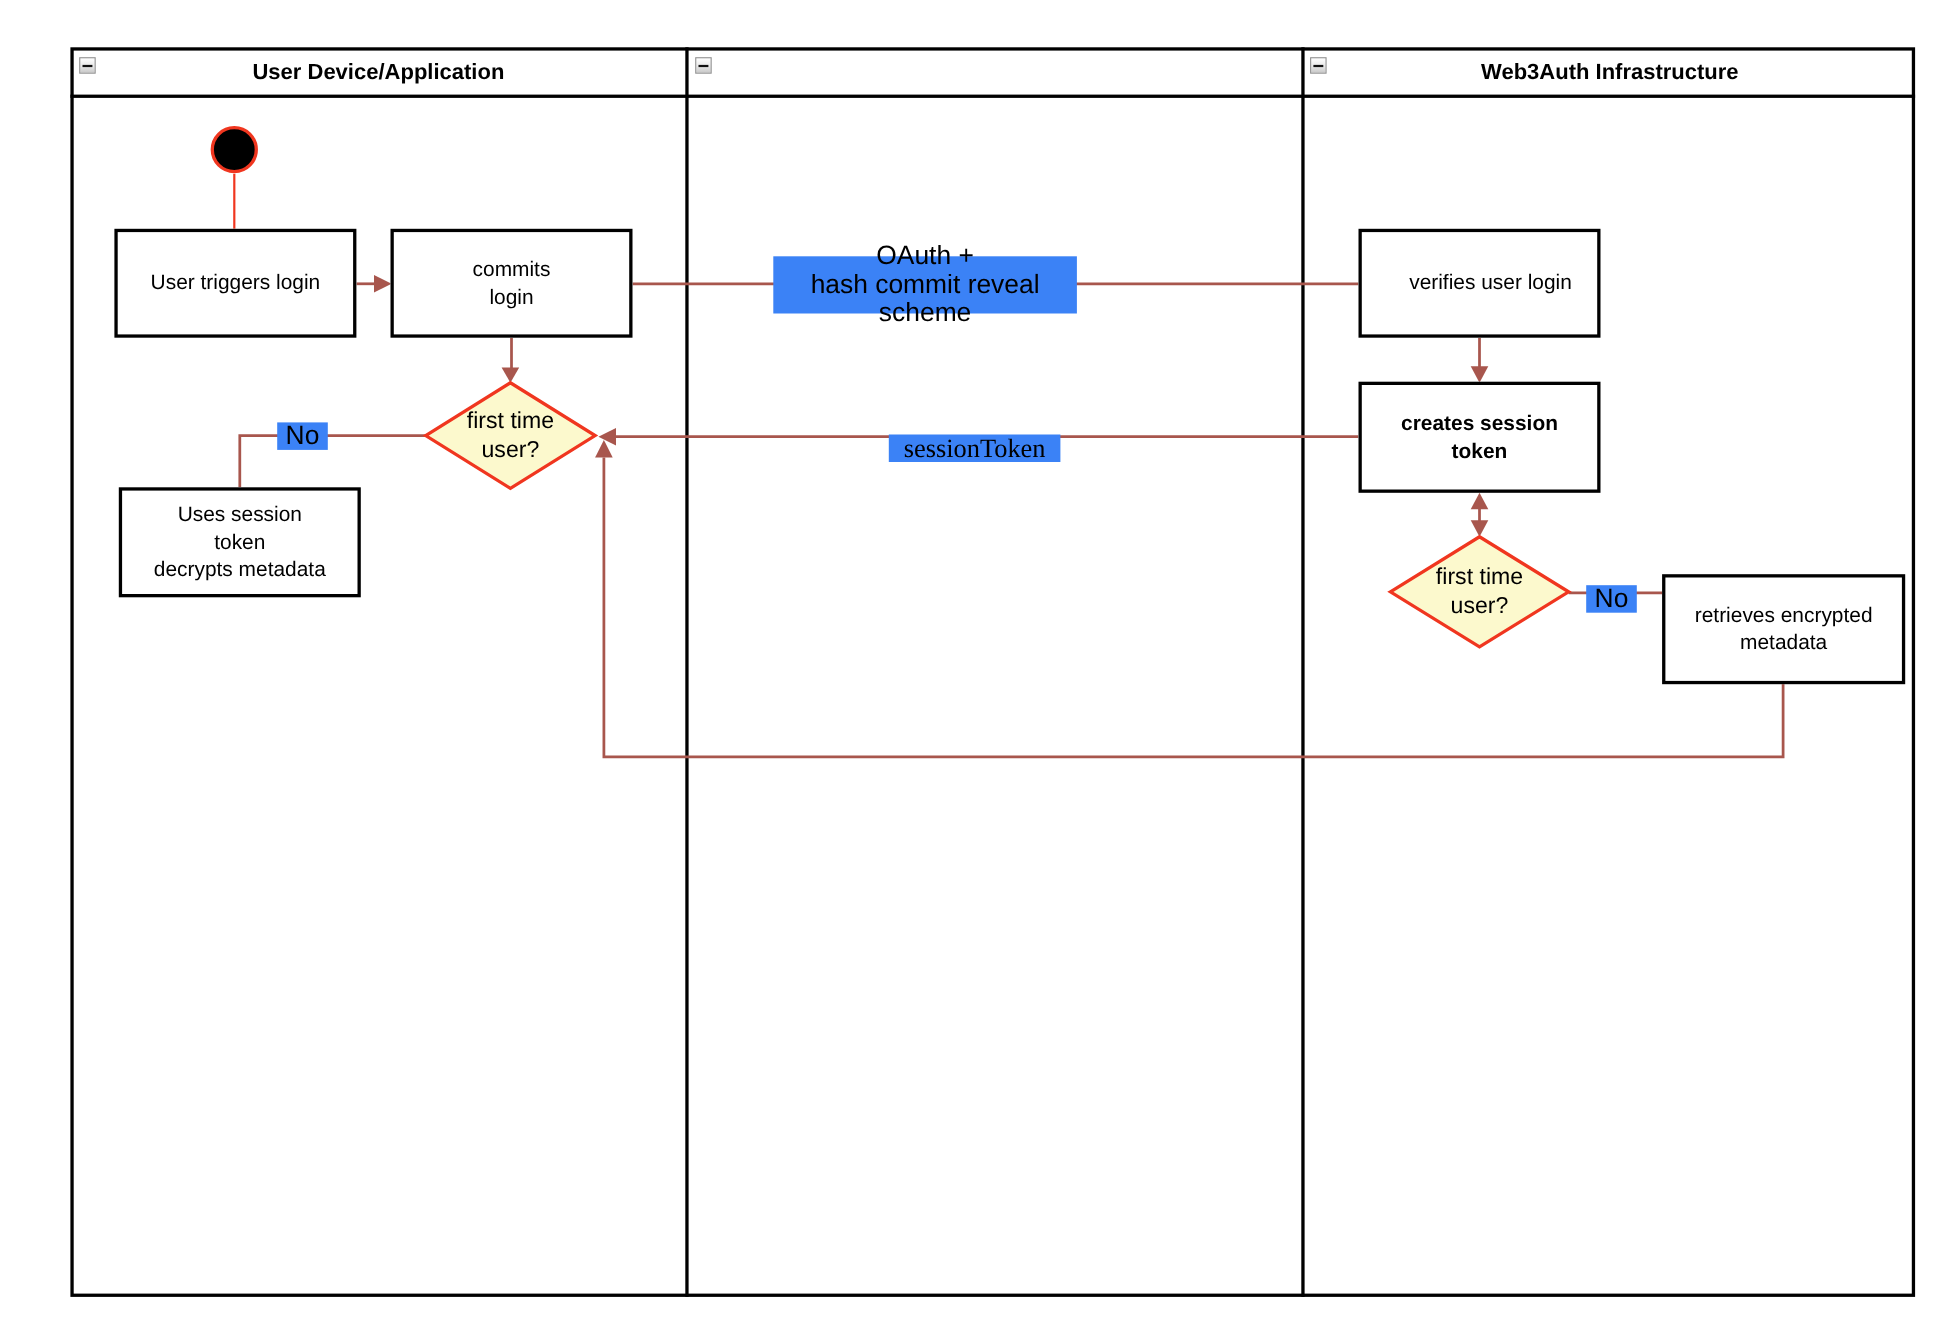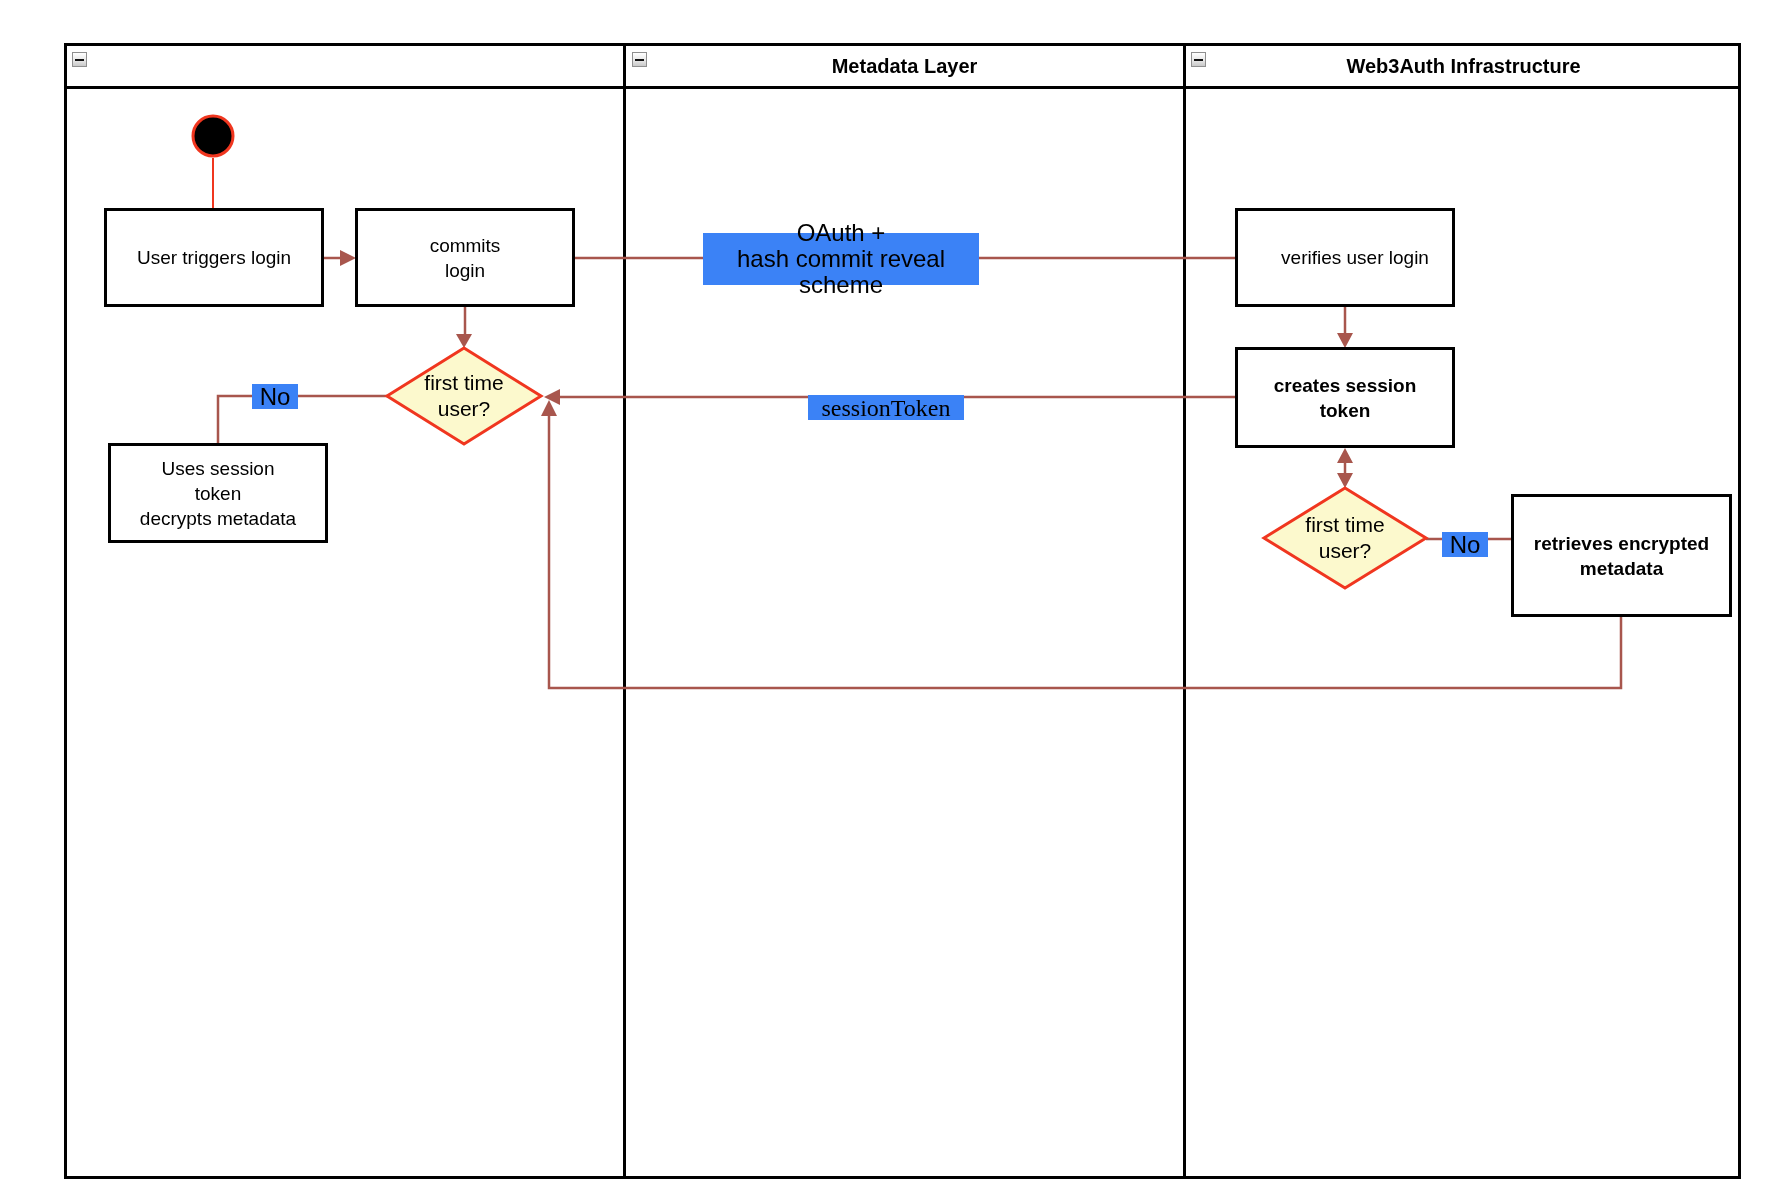--- a/index.html
+++ b/index.html
@@ -64,21 +64,21 @@
 </head>
 <body>
 
 <div id="canvas">
 
   <div class="abs pool-frame"></div>
   <div class="abs header-sep"></div>
   <div class="abs lane-divider" style="left:623px;"></div>
   <div class="abs lane-divider" style="left:1183px;"></div>
 
-  <div class="abs lane-title" style="left:628px; width:553px;">Metadata Layer</div>
+  <div class="abs lane-title" style="left:67px; width:554px;">User Device/Application</div>
   <div class="abs lane-title" style="left:1188px; width:551px;">Web3Auth Infrastructure</div>
 
   <div class="abs collapse-btn" style="left:72px;">
       <span class="bar"></span>
     </div>
   <div class="abs collapse-btn" style="left:632px;">
       <span class="bar"></span>
     </div>
   <div class="abs collapse-btn" style="left:1191px;">
       <span class="bar"></span>
@@ -120,21 +120,21 @@
 
   <div class="abs node-box" style="left:355px; top:208px; width:220px; height:99px;">commits
 login</div>
   <div class="abs node-box" style="left:104px; top:208px; width:220px; height:99px;">User triggers login</div>
   <div class="abs node-box" style="left:1235px; top:208px; width:220px; height:99px;padding-left:20px;">verifies user login</div>
   <div class="abs node-box" style="left:1235px; top:347px; width:220px; height:101px;font-weight:bold;">creates session
 token</div>
   <div class="abs node-box" style="left:108px; top:443px; width:220px; height:100px;">Uses session
 token
 decrypts metadata</div>
-  <div class="abs node-box" style="left:1511px; top:494px; width:221px; height:123px;font-weight:bold;">retrieves encrypted
+  <div class="abs node-box" style="left:1511px; top:522px; width:221px; height:100px;">retrieves encrypted
 metadata</div>
 
   <div class="abs decision-label" style="left:389px; top:370px; width:150px; height:52px;">first time
 user?</div>
   <div class="abs decision-label" style="left:1270px; top:512px; width:150px; height:52px;">first time
 user?</div>
 
   <div class="abs edge-label" style="left:703px; top:233px; width:270px; height:52px;">OAuth +
 hash commit reveal scheme</div>
   <div class="abs edge-label" style="left:808px; top:395px; width:150px; height:25px;font-family:Liberation Serif, serif;">sessionToken</div>

